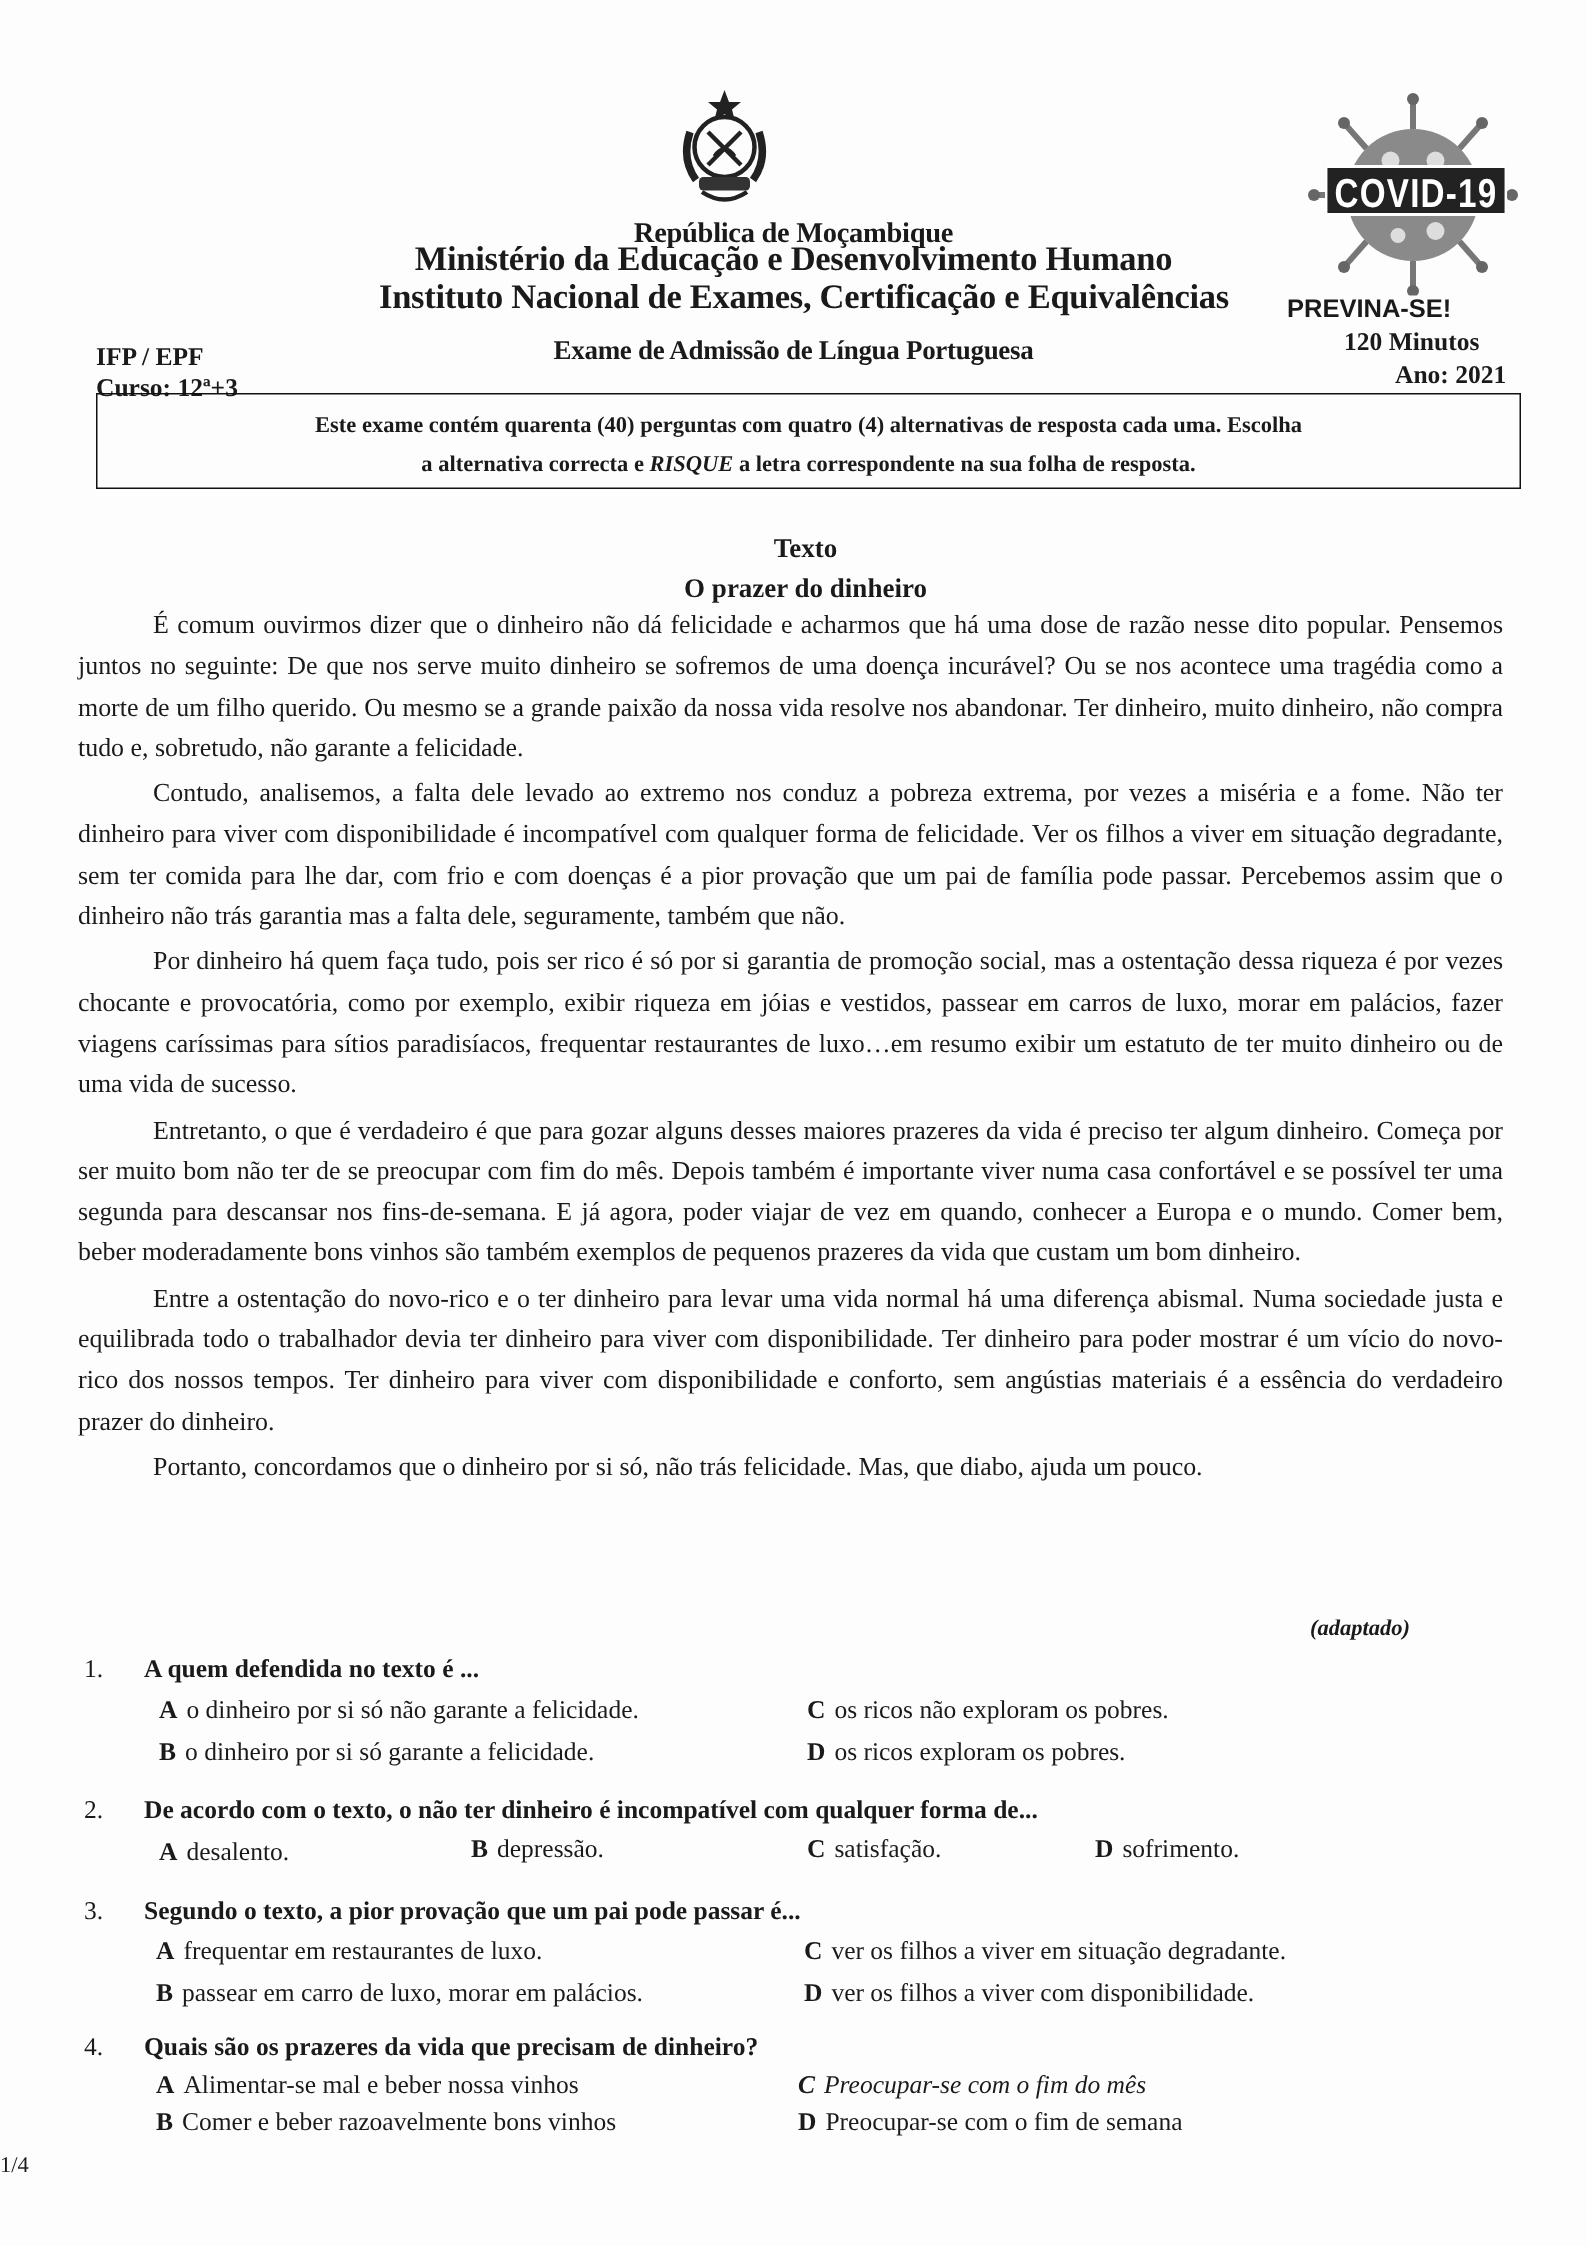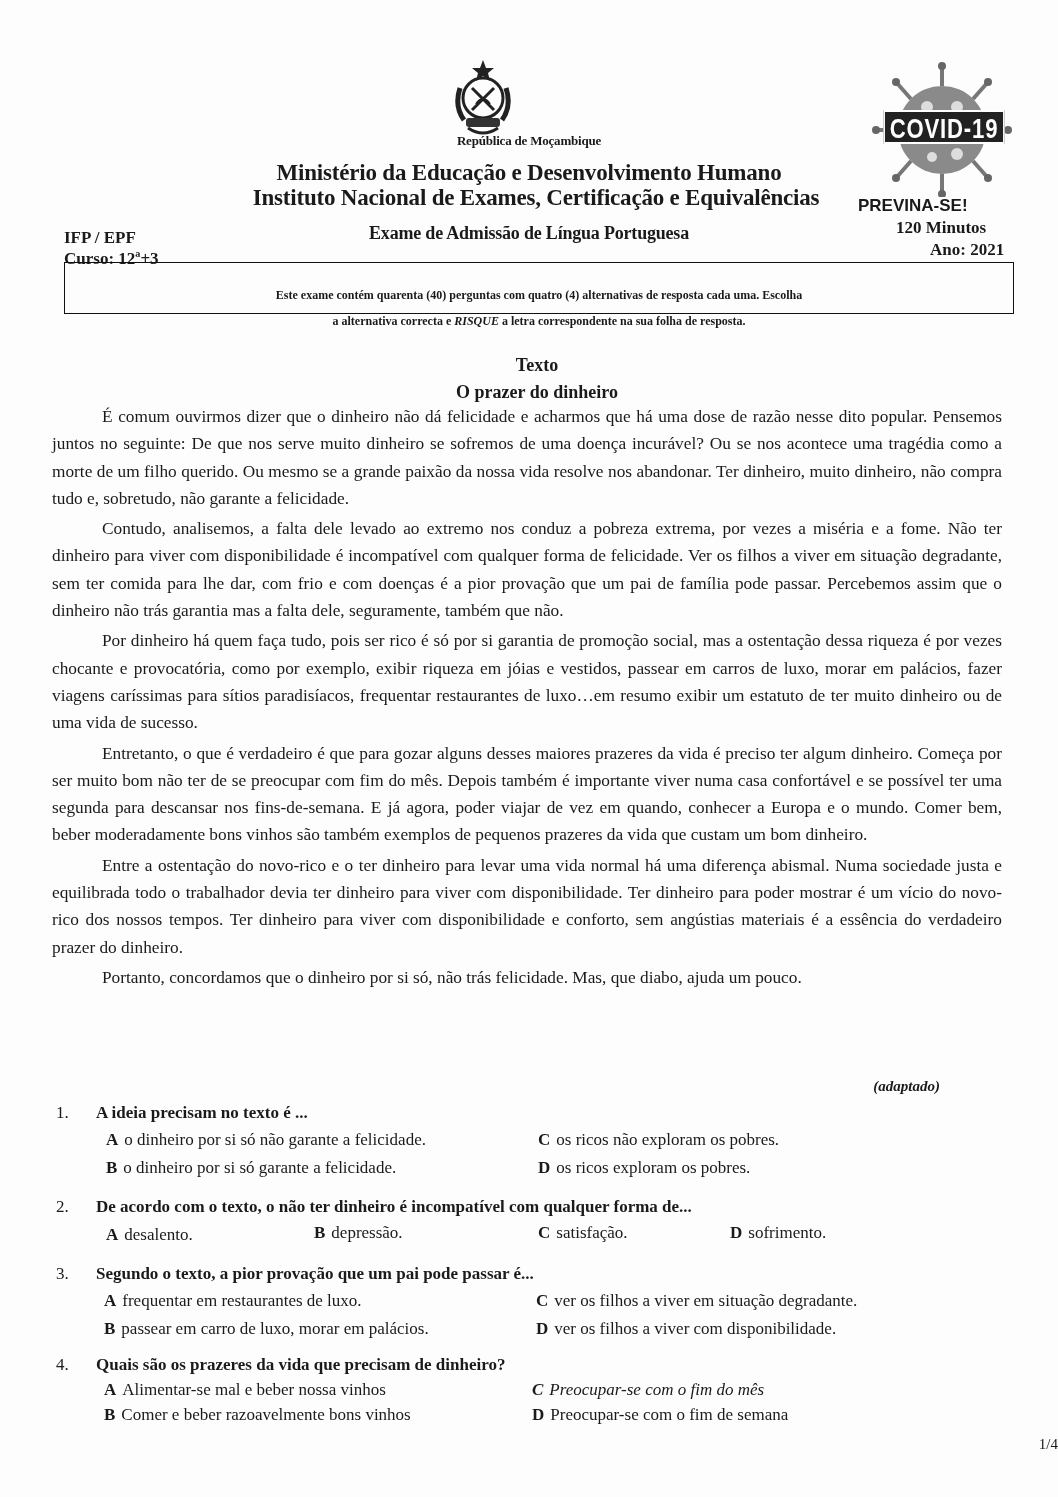--- a/index.html
+++ b/index.html
@@ -8,48 +8,48 @@
       font-family: "Liberation Serif", "DejaVu Serif", serif; color: #1a1a1a;
     }
     .header-line { position: absolute; left: 0; right: 0; text-align: center; font-weight: bold; font-size: 23px; letter-spacing: -0.2px; }
     .coat { position: absolute; left: 448px; top: 58px; width: 70px; height: 82px; }
     .covid { position: absolute; left: 862px; top: 62px; width: 160px; height: 135px; }
     .covid-label { position: absolute; left: 870px; top: 110px; width: 148px; height: 34px; background: #222; color: #fff;
       font-family: "Liberation Sans", "DejaVu Sans", sans-serif; font-weight: bold; font-size: 27px; text-align: center; line-height: 34px;
       letter-spacing: 1px; transform: scaleX(0.82); transform-origin: center; border: 2px solid #fff; box-sizing: border-box; }
     .previna { position: absolute; left: 858px; top: 196px; font-family: "Liberation Sans", "DejaVu Sans", sans-serif; font-weight: bold; font-size: 17px; }
     .meta { position: absolute; font-weight: bold; font-size: 17px; }
-    .notice { position: absolute; left: 64px; top: 262px; width: 950px; height: 52px; border: 1.5px solid #111; box-sizing: border-box;
-      text-align: center; font-weight: bold; font-size: 12px; line-height: 26px; padding-top: 19px; }
+    .notice { position: absolute; left: 64px; top: 262px; width: 950px; height: 64px; border: 1.5px solid #111; box-sizing: border-box;
+      text-align: center; font-weight: bold; font-size: 15px; line-height: 26px; padding-top: 8px; }
     .notice em { font-style: italic; }
     .center-title { position: absolute; left: 0; right: 0; text-align: center; font-weight: bold; font-size: 18px; margin-left: 16px; }
     .text { position: absolute; left: 52px; width: 950px; font-size: 17.3px; line-height: 27.3px; text-align: justify; }
     .text p { margin: 0 0 3px 0; text-indent: 50px; }
     .adapt { position: absolute; right: 118px; top: 1078px; font-style: italic; font-weight: bold; font-size: 15px; }
     .q { position: absolute; left: 56px; width: 950px; font-size: 17px; }
     .q-num { position: absolute; left: 0; top: 0; }
     .q-stem { position: absolute; left: 40px; top: 0; font-weight: bold; }
     .opt { position: absolute; white-space: nowrap; }
     .opt b { display: inline-block; margin-right: 6px; font-weight: bold; }
-    .page-num { position: absolute; left: 0; right: 0; top: 1436px; text-align: right; font-size: 15px; }
+    .page-num { position: absolute; left: 0; right: 0; top: 1436px; text-align: left; font-size: 15px; }
   </style>
 </head>
 <body>
 
 <svg class="coat" viewBox="0 0 70 82">
   <polygon points="35,2 38,10 46,10 40,15 42,23 35,18 28,23 30,15 24,10 32,10" fill="#222"></polygon>
   <circle cx="35" cy="40" r="20" fill="none" stroke="#222" stroke-width="3"></circle>
   <path d="M12,30 Q6,48 16,62 M58,30 Q64,48 54,62" stroke="#222" stroke-width="5" fill="none"></path>
   <path d="M24,30 L46,52 M46,30 L24,52" stroke="#222" stroke-width="3"></path>
   <path d="M28,46 Q35,36 42,46" stroke="#222" stroke-width="2" fill="none"></path>
   <rect x="18" y="60" width="34" height="9" rx="3" fill="#333"></rect>
   <path d="M20,70 Q35,80 50,70" stroke="#222" stroke-width="3" fill="none"></path>
 </svg>
 
-<div class="header-line" style="top:133px; font-size:13px;">República de Moçambique</div>
+<div class="header-line" style="top:145px; font-size:19px;">República de Moçambique</div>
 <div class="header-line" style="top:160px;">Ministério da Educação e Desenvolvimento Humano</div>
 <div class="header-line" style="top:185px; padding-left:14px;">Instituto Nacional de Exames, Certificação e Equivalências</div>
 <div class="header-line" style="top:223px; font-size:18px;">Exame de Admissão de Língua Portuguesa</div>
 
 <div class="meta" style="left:64px; top:228px;">IFP / EPF</div>
 <div class="meta" style="left:64px; top:249px;">Curso: 12ª+3</div>
 
 <svg class="covid" viewBox="0 0 160 135">
   <circle cx="80" cy="68" r="44" fill="#8a8a8a"></circle>
   <g stroke="#777" stroke-width="4">
@@ -97,21 +97,21 @@
   <p>Contudo, analisemos, a falta dele levado ao extremo nos conduz a pobreza extrema, por vezes a miséria e a fome. Não ter dinheiro para viver com disponibilidade é incompatível com qualquer forma de felicidade. Ver os filhos a viver em situação degradante, sem ter comida para lhe dar, com frio e com doenças é a pior provação que um pai de família pode passar. Percebemos assim que o dinheiro não trás garantia mas a falta dele, seguramente, também que não.</p>
   <p>Por dinheiro há quem faça tudo, pois ser rico é só por si garantia de promoção social, mas a ostentação dessa riqueza é por vezes chocante e provocatória, como por exemplo, exibir riqueza em jóias e vestidos, passear em carros de luxo, morar em palácios, fazer viagens caríssimas para sítios paradisíacos, frequentar restaurantes de luxo…em resumo exibir um estatuto de ter muito dinheiro ou de uma vida de sucesso.</p>
   <p>Entretanto, o que é verdadeiro é que para gozar alguns desses maiores prazeres da vida é preciso ter algum dinheiro. Começa por ser muito bom não ter de se preocupar com fim do mês. Depois também é importante viver numa casa confortável e se possível ter uma segunda para descansar nos fins-de-semana. E já agora, poder viajar de vez em quando, conhecer a Europa e o mundo. Comer bem, beber moderadamente bons vinhos são também exemplos de pequenos prazeres da vida que custam um bom dinheiro.</p>
   <p>Entre a ostentação do novo-rico e o ter dinheiro para levar uma vida normal há uma diferença abismal. Numa sociedade justa e equilibrada todo o trabalhador devia ter dinheiro para viver com disponibilidade. Ter dinheiro para poder mostrar é um vício do novo-rico dos nossos tempos. Ter dinheiro para viver com disponibilidade e conforto, sem angústias materiais é a essência do verdadeiro prazer do dinheiro.</p>
   <p>Portanto, concordamos que o dinheiro por si só, não trás felicidade. Mas, que diabo, ajuda um pouco.</p>
 </div>
 <div class="adapt">(adaptado)</div>
 
 <div class="q" style="top:1103px;">
   <span class="q-num">1.</span>
-  <span class="q-stem">A ideia precisam no texto é ...</span>
+  <span class="q-stem">A quem defendida no texto é ...</span>
   <span class="opt" style="left:50px; top:27px;"><b>A</b><span>o dinheiro por si só não garante a felicidade.</span></span>
   <span class="opt" style="left:50px; top:55px;"><b>B</b><span>o dinheiro por si só garante a felicidade.</span></span>
   <span class="opt" style="left:482px; top:27px;"><b>C</b><span>os ricos não exploram os pobres.</span></span>
   <span class="opt" style="left:482px; top:55px;"><b>D</b><span>os ricos exploram os pobres.</span></span>
 </div>
 
 <div class="q" style="top:1197px;">
   <span class="q-num">2.</span>
   <span class="q-stem">De acordo com o texto, o não ter dinheiro é incompatível com qualquer forma de...</span>
   <span class="opt" style="left:50px; top:28px;"><b>A</b><span>desalento.</span></span>

